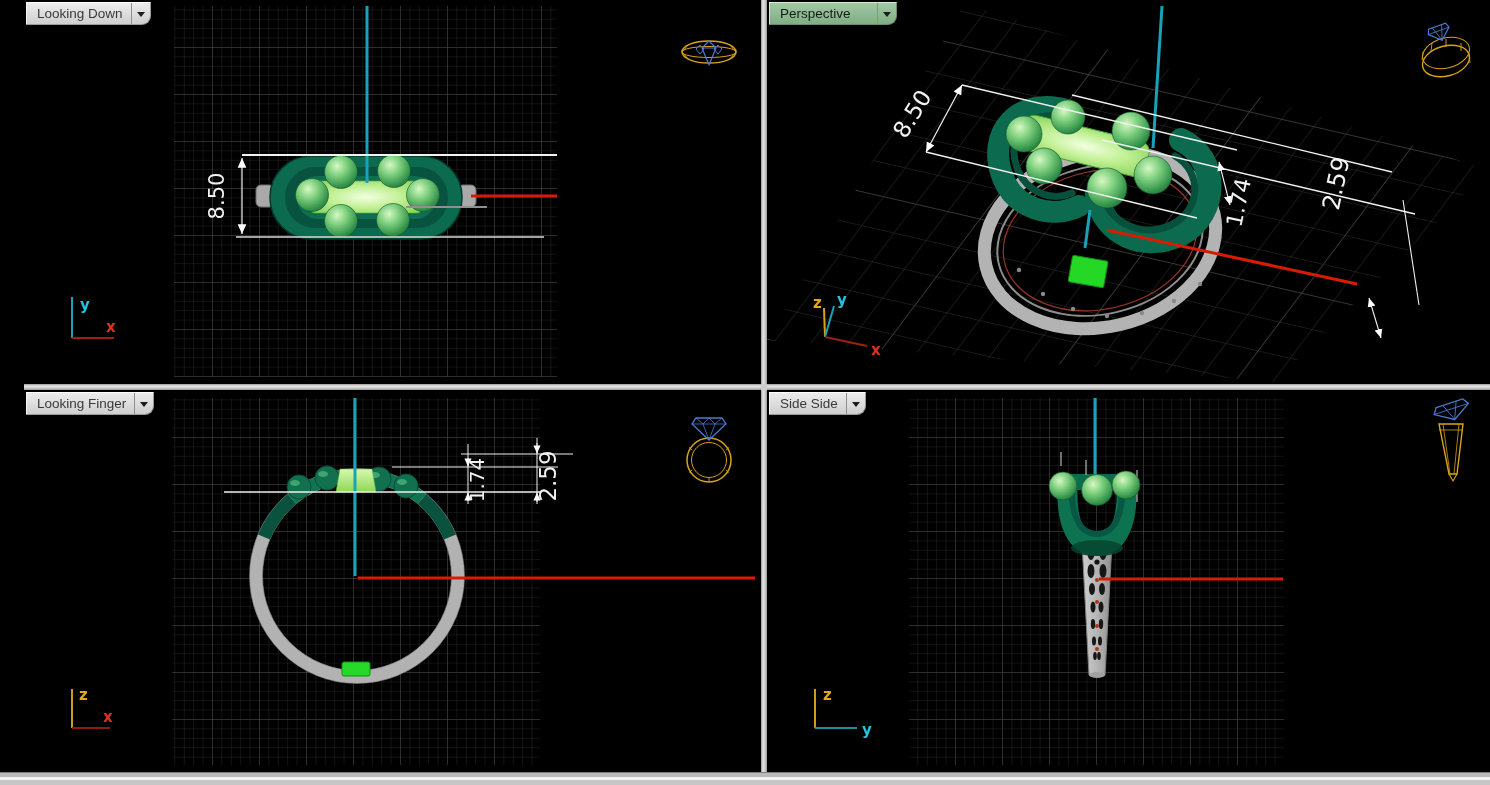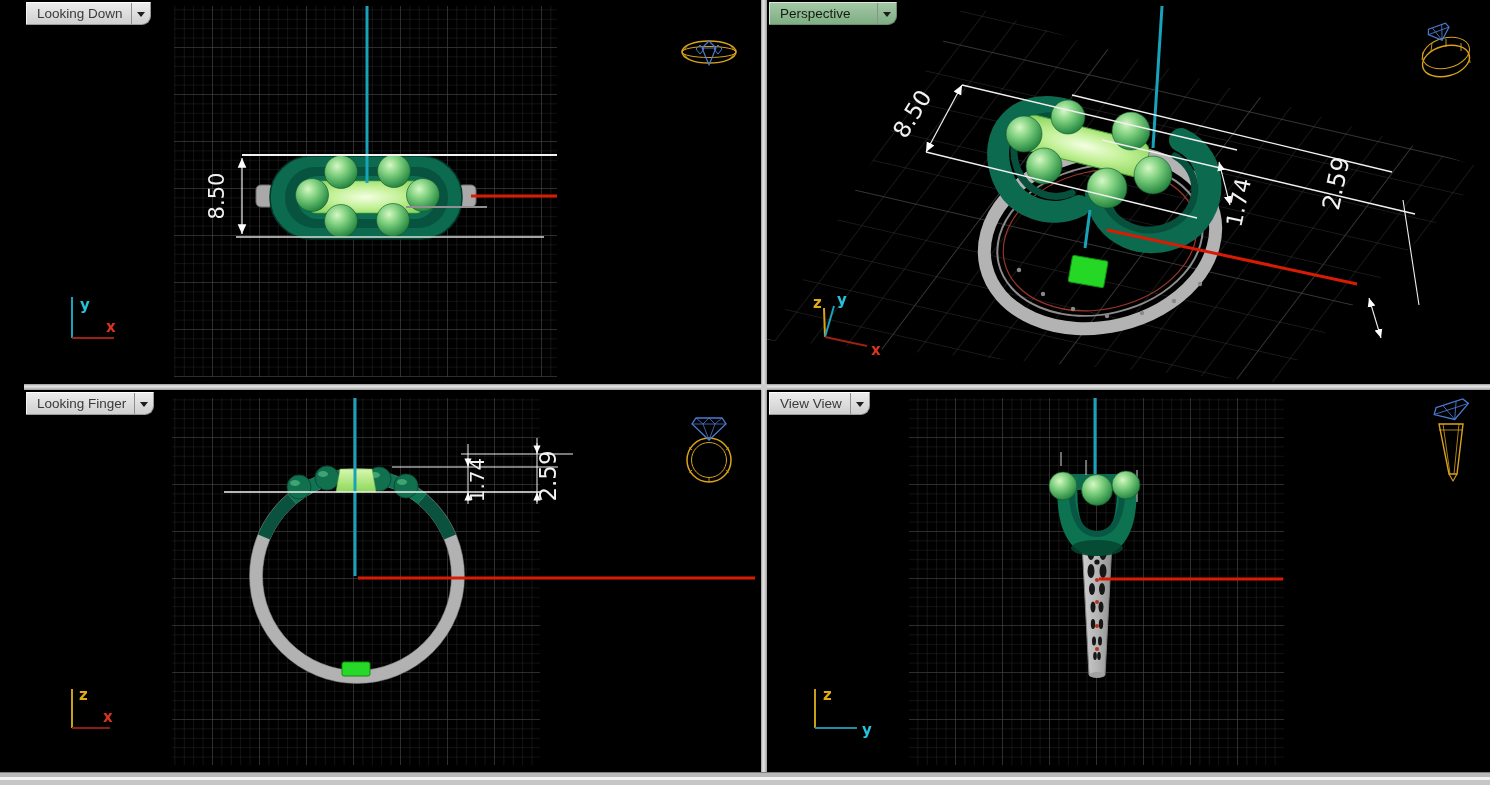--- a/index.html
+++ b/index.html
@@ -296,21 +296,21 @@
           <path d="M-17,-2 L17,-2 M-13,-8 L-6,-2 L0,-8 L6,-2 L13,-8 M-6,-2 L0,14 M6,-2 L0,14" fill="none" stroke="#4a7ad0" stroke-width="0.8"></path>
         </g>
       </g>
     </svg>
   </div>
 
   <div class="split-v" style="grid-column:2;grid-row:3;"></div>
 
   <div class="viewport" style="grid-column:3;grid-row:3;">
     <div class="tab">
-      <span class="lbl">View View</span>
+      <span class="lbl">Side Side</span>
       <span class="dd">
             <span class="tri"></span>
           </span>
     </div>
     <svg class="scene" width="747" height="382" viewBox="0 0 747 382">
       <defs>
         <pattern id="br-gmin" width="9.4" height="9.4" patternUnits="userSpaceOnUse">
           <path d="M9.4,0 H0 V9.4" fill="none" stroke="#262626" stroke-width="1"></path>
         </pattern>
         <pattern id="br-gmaj" width="47" height="47" patternUnits="userSpaceOnUse">

